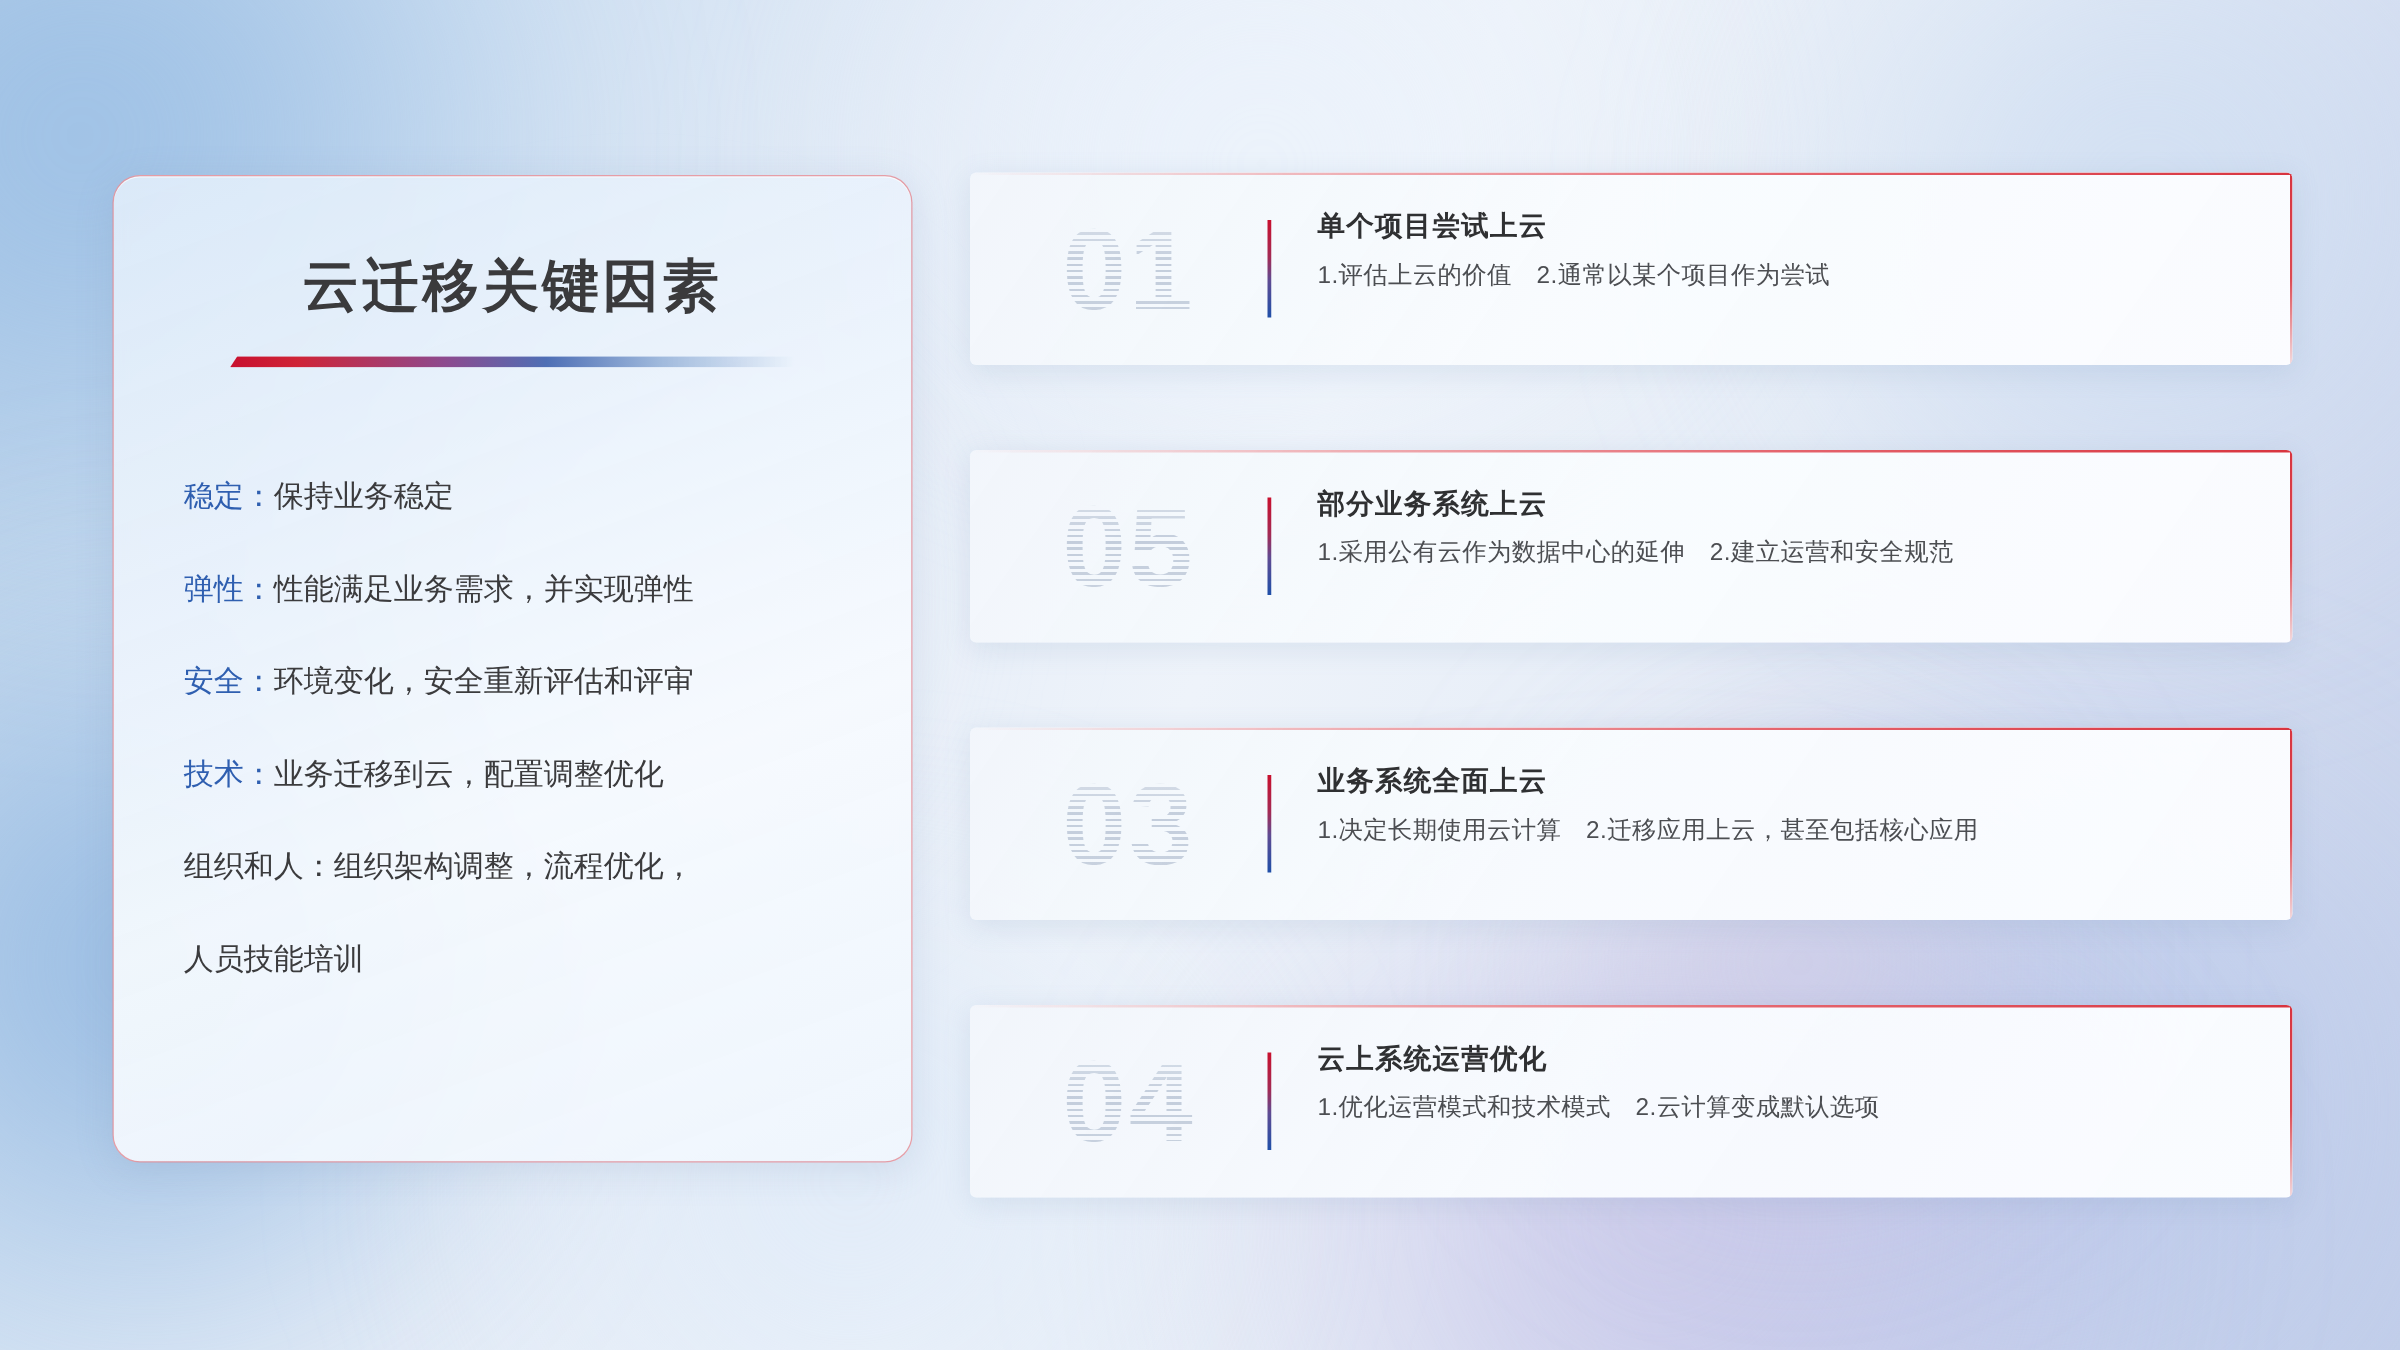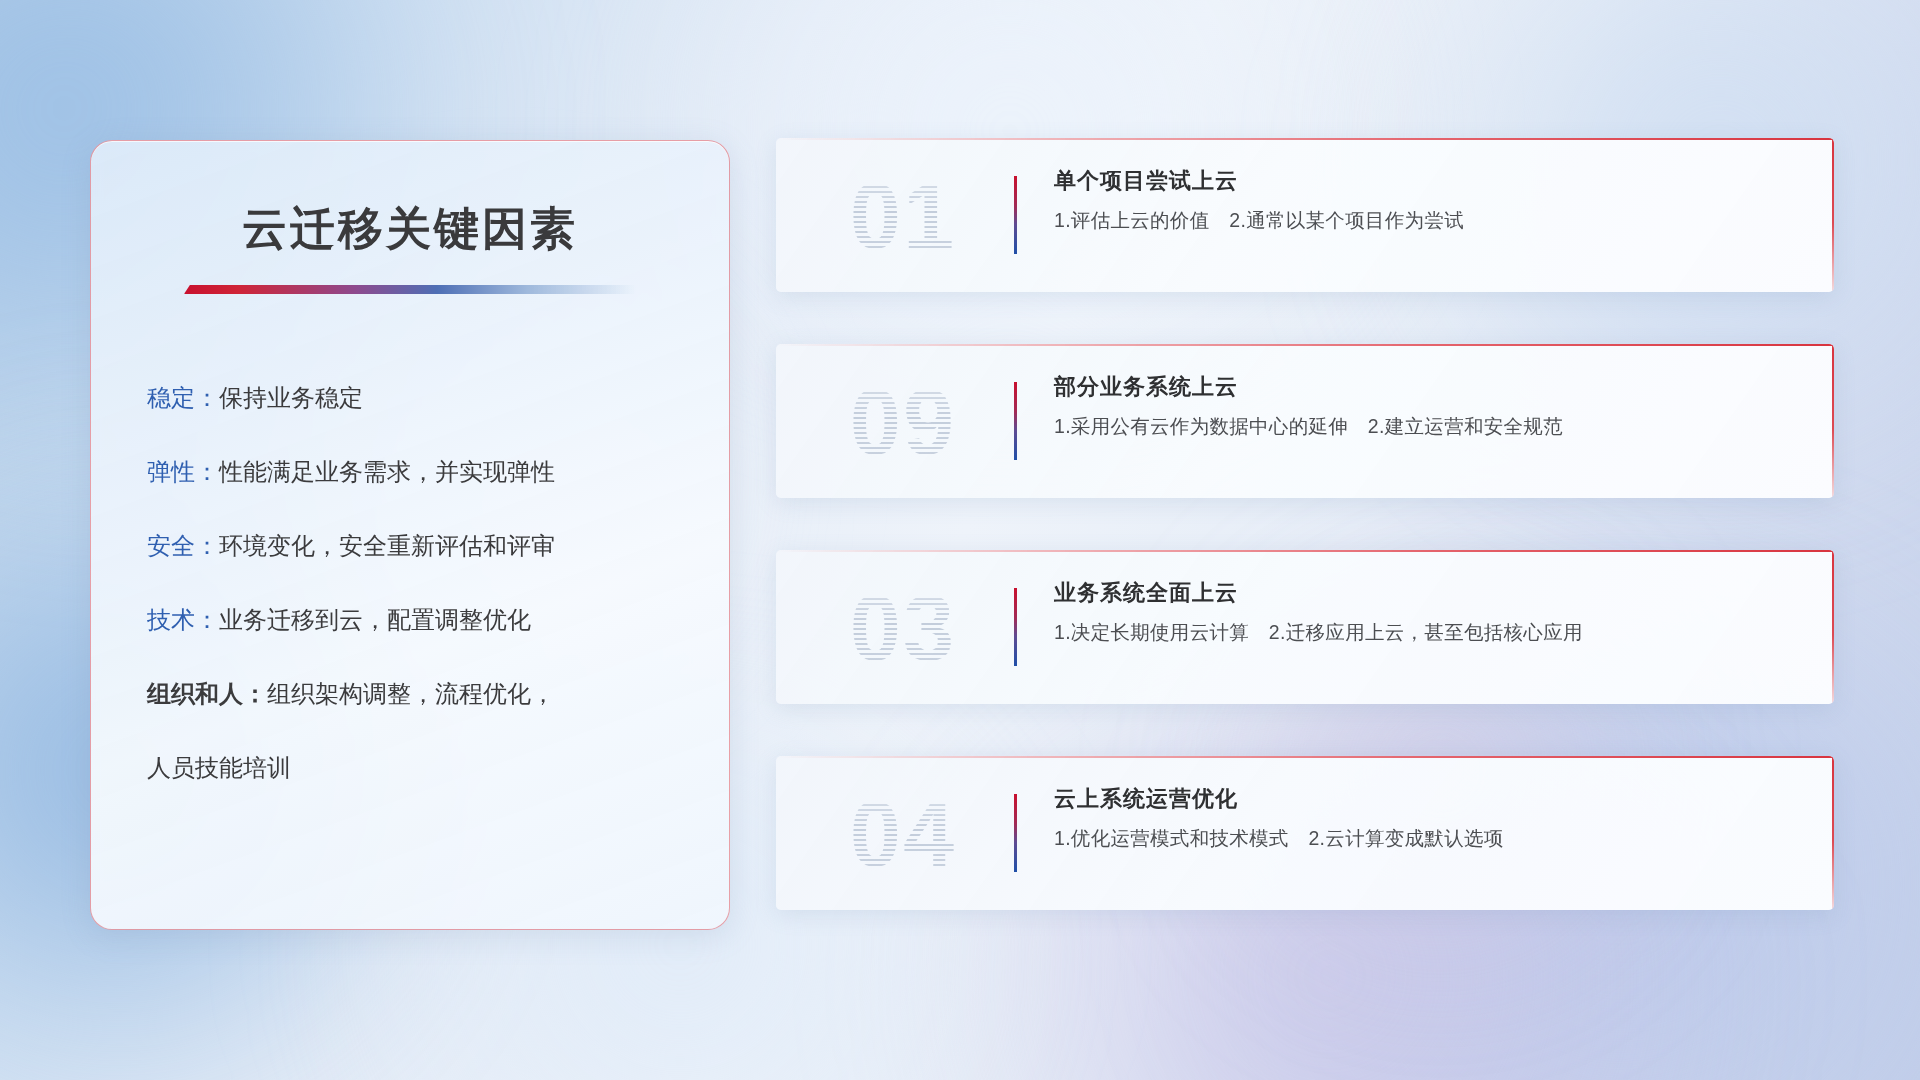--- a/index.html
+++ b/index.html
@@ -61,27 +61,27 @@
     border-radius:1px;
   }
 
   #factor-list{margin:92px 0 0 0;padding:0 0 0 56px;list-style:none;}
   #factor-list li{
     font-size:24px;line-height:1.0;color:#3b3b3d;
     margin-bottom:50px;white-space:nowrap;
   }
   #factor-list li:last-child{margin-bottom:10px;}
   .f-label{color:#2f5fb0;}
-  .f-label.plain{color:#3b3b3d;font-weight:bold;}
+  .f-label.plain{color:#3b3b3d;}
   .f-text{color:#3b3b3d;}
 
   
   #cards{position:absolute;left:776px;top:138px;width:1058px;}
   .card{
-    position:relative;height:154px;margin-bottom:52px;
+    position:relative;height:154px;margin-bottom:68px;
     border-radius:5px;
     background:linear-gradient(125deg,rgba(242,246,251,.93) 0%,rgba(248,251,254,.96) 45%,rgba(252,253,255,.97) 100%);
     box-shadow:0 5px 22px rgba(110,140,180,.16);
     overflow:hidden;
     box-sizing:border-box;
   }
   .card:last-child{margin-bottom:0;padding-left:48px;}
   
   .rail-top{
     position:absolute;right:0;top:0;height:2px;width:100%;
@@ -154,21 +154,21 @@
       <div class="num">01</div>
       <div class="divider"></div>
       <div class="card-body">
         <div class="card-title">单个项目尝试上云</div>
         <div class="card-desc">1.评估上云的价值　2.通常以某个项目作为尝试</div>
       </div>
     </div>
     <div class="card">
       <div class="rail-top"></div>
       <div class="rail-right"></div>
-      <div class="num">09</div>
+      <div class="num">05</div>
       <div class="divider"></div>
       <div class="card-body">
         <div class="card-title">部分业务系统上云</div>
         <div class="card-desc">1.采用公有云作为数据中心的延伸　2.建立运营和安全规范</div>
       </div>
     </div>
     <div class="card">
       <div class="rail-top"></div>
       <div class="rail-right"></div>
       <div class="num">03</div>

